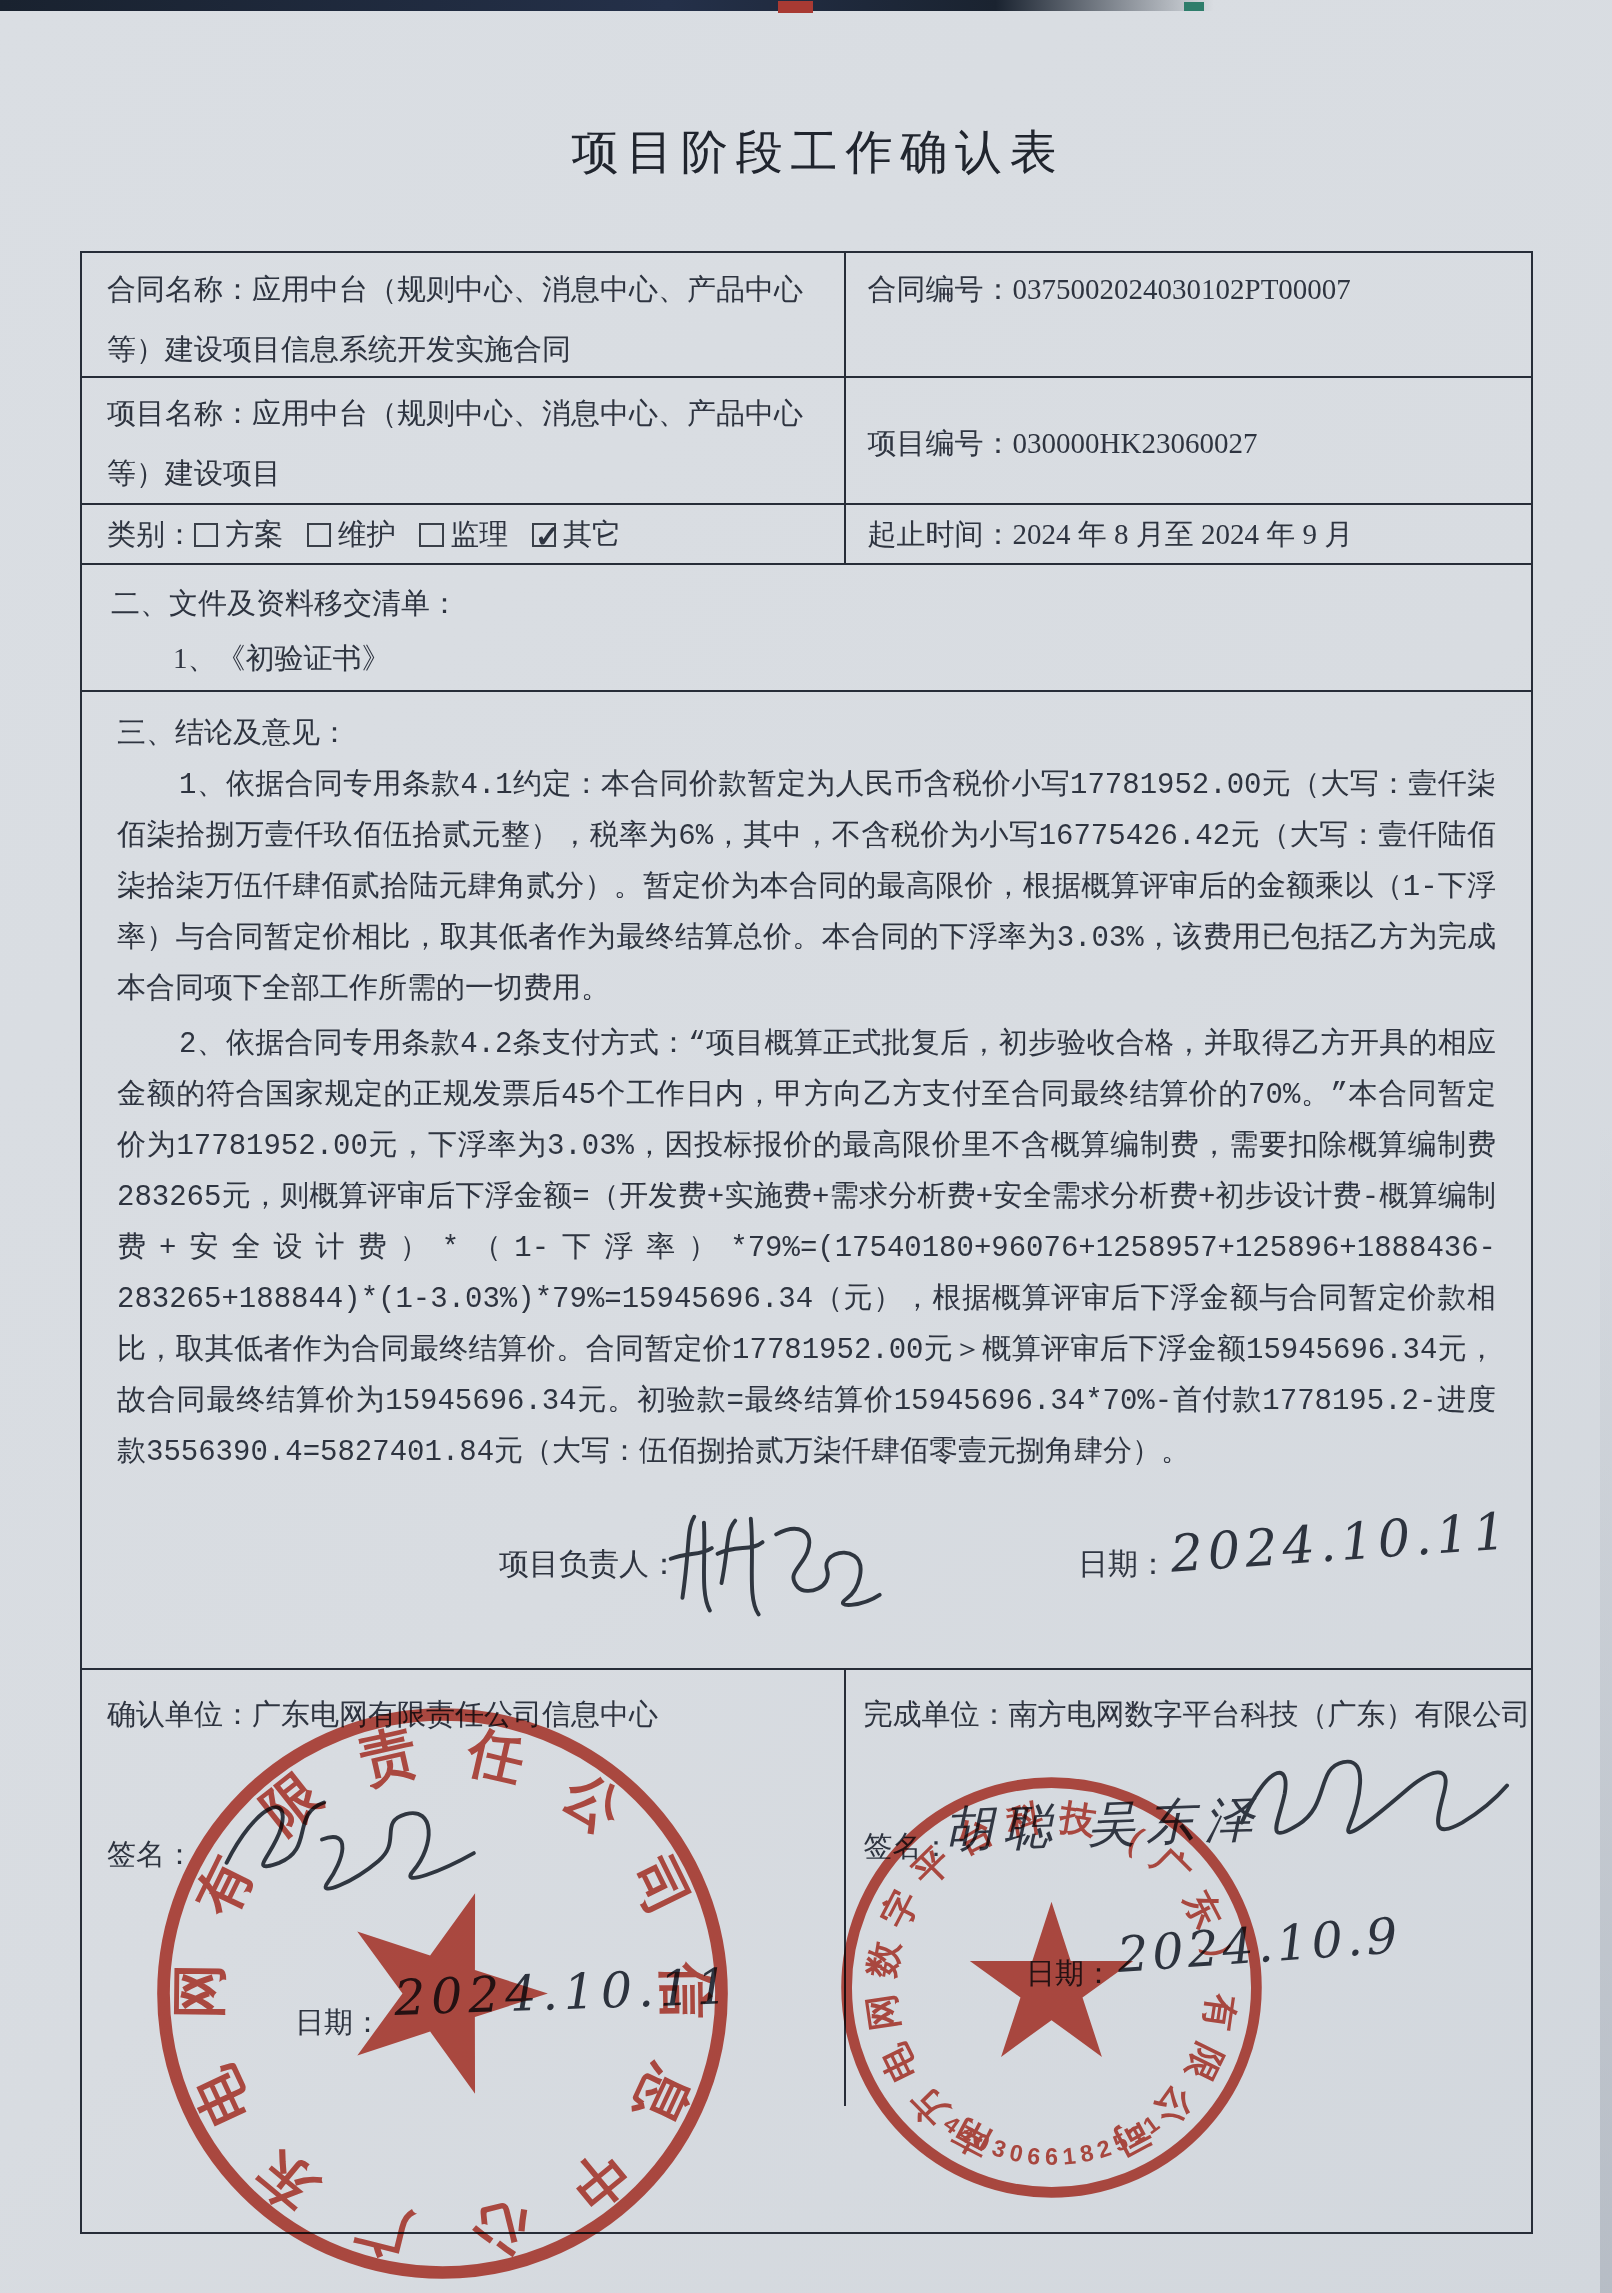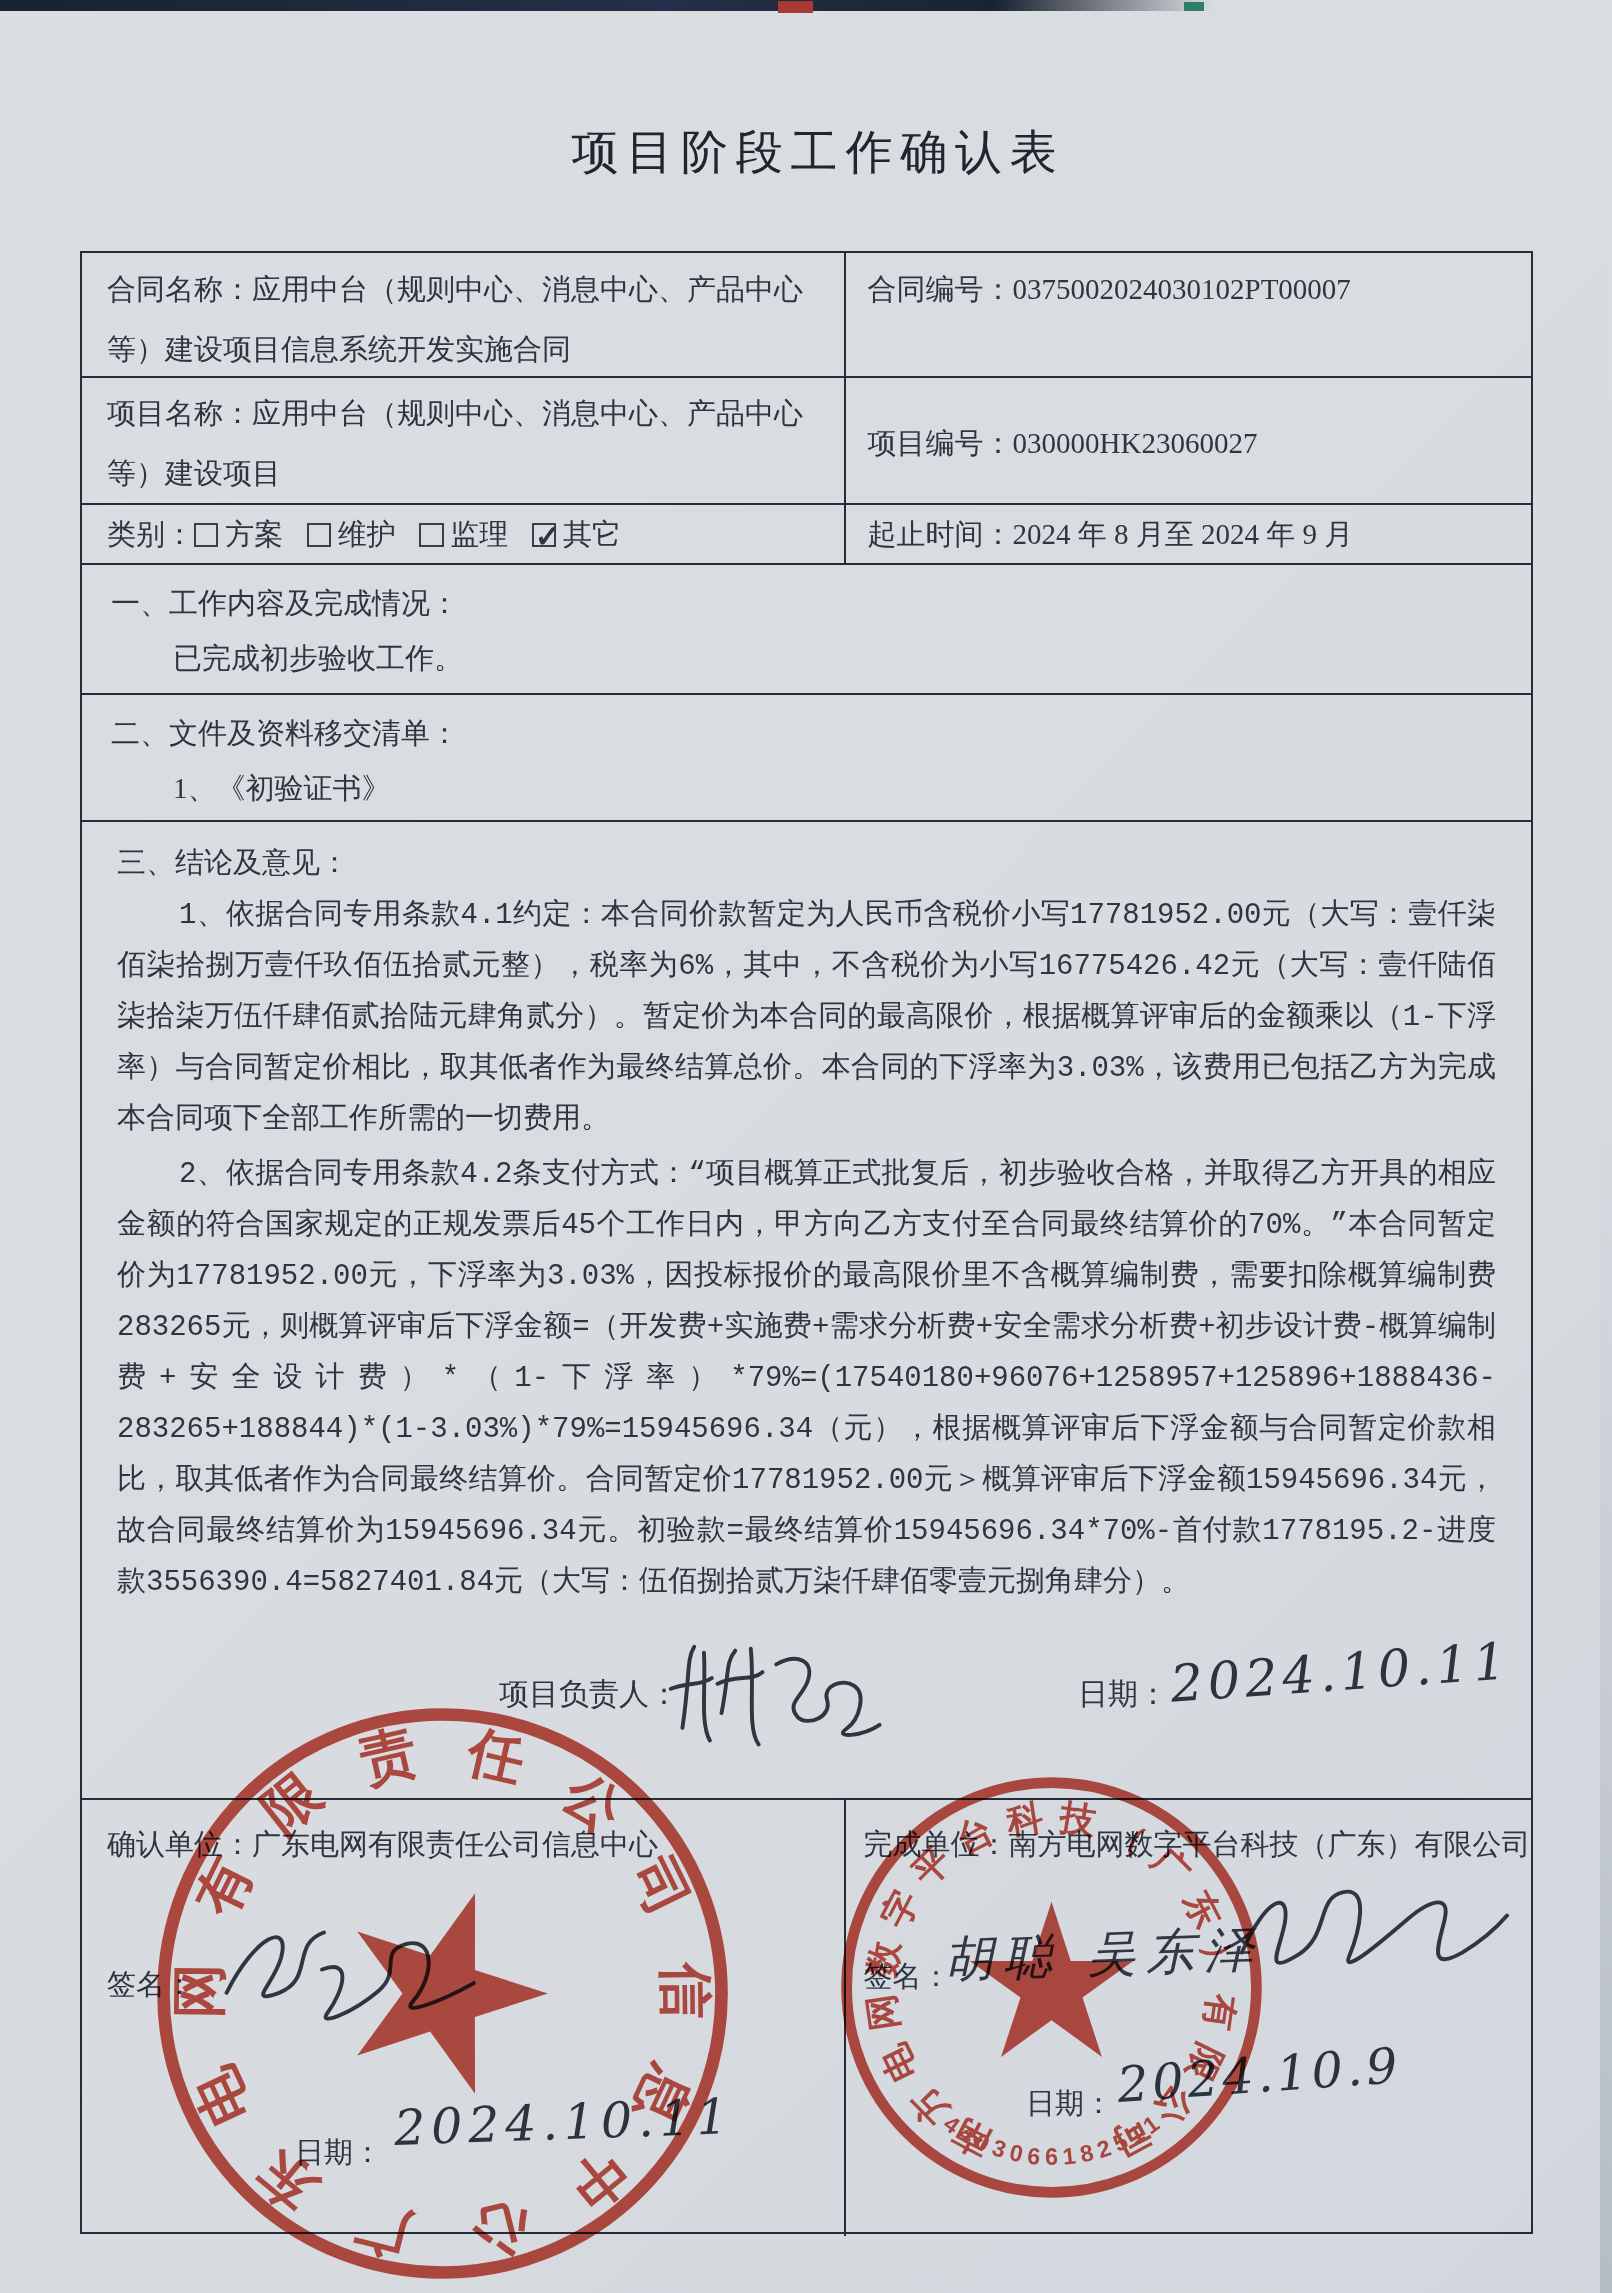--- a/index.html
+++ b/index.html
@@ -98,26 +98,20 @@
     <div class="cell cell-l">
       <span>类别：</span>
       <span class="option"><span class="checkbox"></span><span>方案</span></span>
       <span class="option"><span class="checkbox"></span><span>维护</span></span>
       <span class="option"><span class="checkbox"></span><span>监理</span></span>
       <span class="option"><span class="checkbox checked"></span><span>其它</span></span>
     </div>
     <div class="cell cell-r">起止时间：2024 年 8 月至 2024 年 9 月</div>
   </div>
 
-  <div class="row r4">
-    <div class="sec">
-      <div class="heading">一、工作内容及完成情况：</div>
-      <div class="body-line">已完成初步验收工作。</div>
-    </div>
-  </div>
 
   <div class="row r5">
     <div class="sec">
       <div class="heading">二、文件及资料移交清单：</div>
       <div class="body-line">1、《初验证书》</div>
     </div>
   </div>
 
   <div class="row r6">
     <div class="sec">

